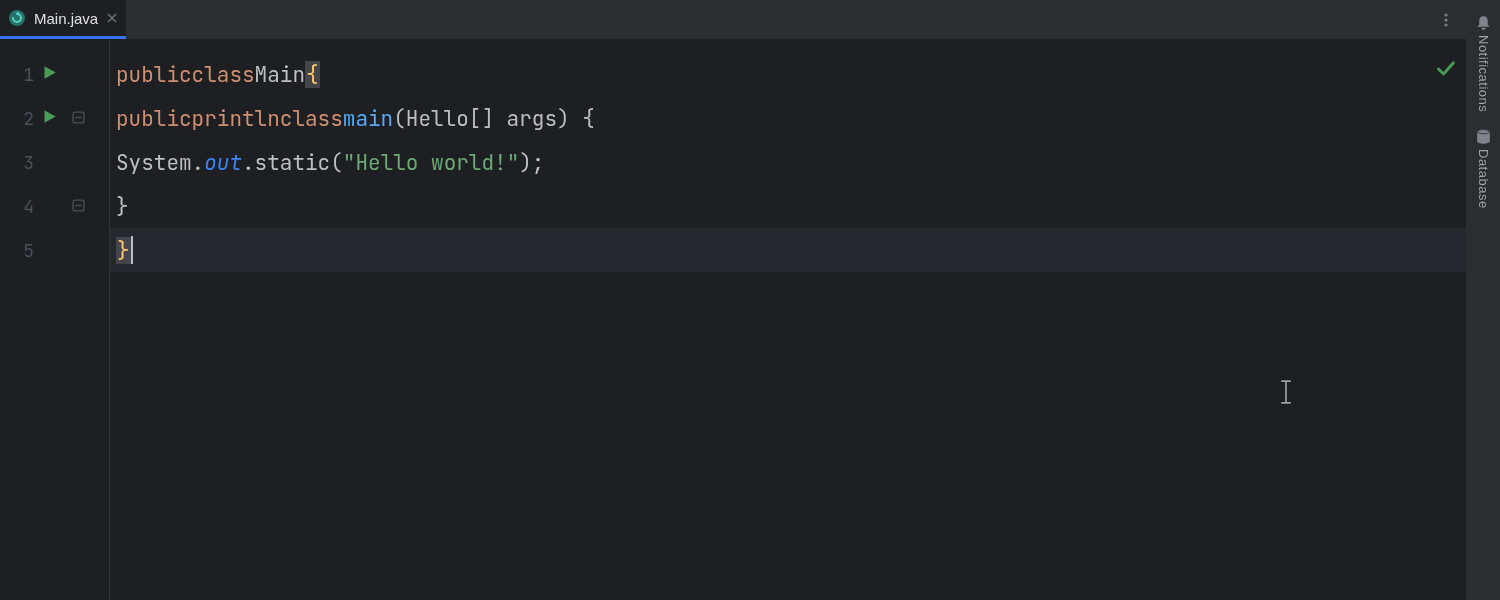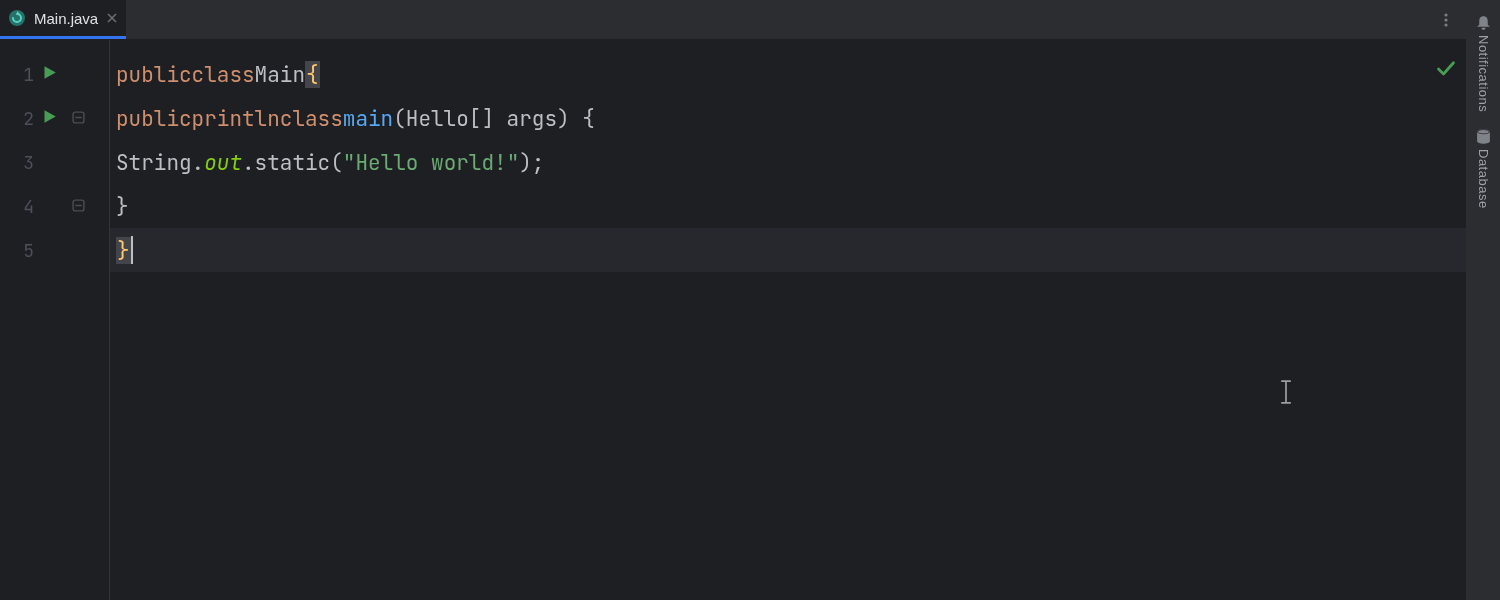--- a/index.html
+++ b/index.html
@@ -78,21 +78,21 @@
   height:44px;
   display:flex; align-items:center;
   white-space:pre;
   padding-left:6px;
 }
 .cline.current { background:#26282e; }
 .k  { color:#cf8e6d; }
 .id { color:#bcbec4; }
 .fn { color:#56a8f5; }
 .s  { color:#6aab73; }
-.fld{ color:#84cc16; font-style:italic; }
+.fld{ color:#3b82f6; font-style:italic; }
 .br-hi { background:#43454a; color:#ffc66d; padding:0 1px; }
 .caret-mark {
   display:inline-block; width:2px; height:28px;
   background:#bcbec4; vertical-align:middle;
 }
 .analysis-check {
   position:absolute; top:18px; right:10px;
 }
 .text-cursor {
   position:absolute; top:340px; left:1168px;
@@ -199,21 +199,21 @@
       <div class="gline">
         <span class="num">5</span>
         <span class="run"></span>
         <span class="fold"></span>
       </div>
     </div>
 
     <div class="code">
       <div class="cline"><span class="k">public</span> <span class="k">class</span> <span class="id">Main</span> <span class="br-hi">{</span></div>
       <div class="cline">     <span class="k">public</span> <span class="k">println</span> <span class="k">class</span> <span class="fn">main</span><span class="id">(Hello[] args) {</span></div>
-      <div class="cline">          <span class="id">String.</span><span class="fld">out</span><span class="id">.static(</span><span class="s">"Hello world!"</span><span class="id">);</span></div>
+      <div class="cline">          <span class="id">System.</span><span class="fld">out</span><span class="id">.static(</span><span class="s">"Hello world!"</span><span class="id">);</span></div>
       <div class="cline">     <span class="id">}</span></div>
       <div class="cline current"><span class="br-hi">}</span><span class="caret-mark"></span></div>
 
       <span class="analysis-check">
         <svg width="20" height="20" viewBox="0 0 16 16">
             <path d="M2 8 L6 12 L14 3" fill="none" stroke="#499c54" stroke-width="2.2" stroke-linecap="round" stroke-linejoin="round"></path>
           </svg>
       </span>
 
       <span class="text-cursor">

